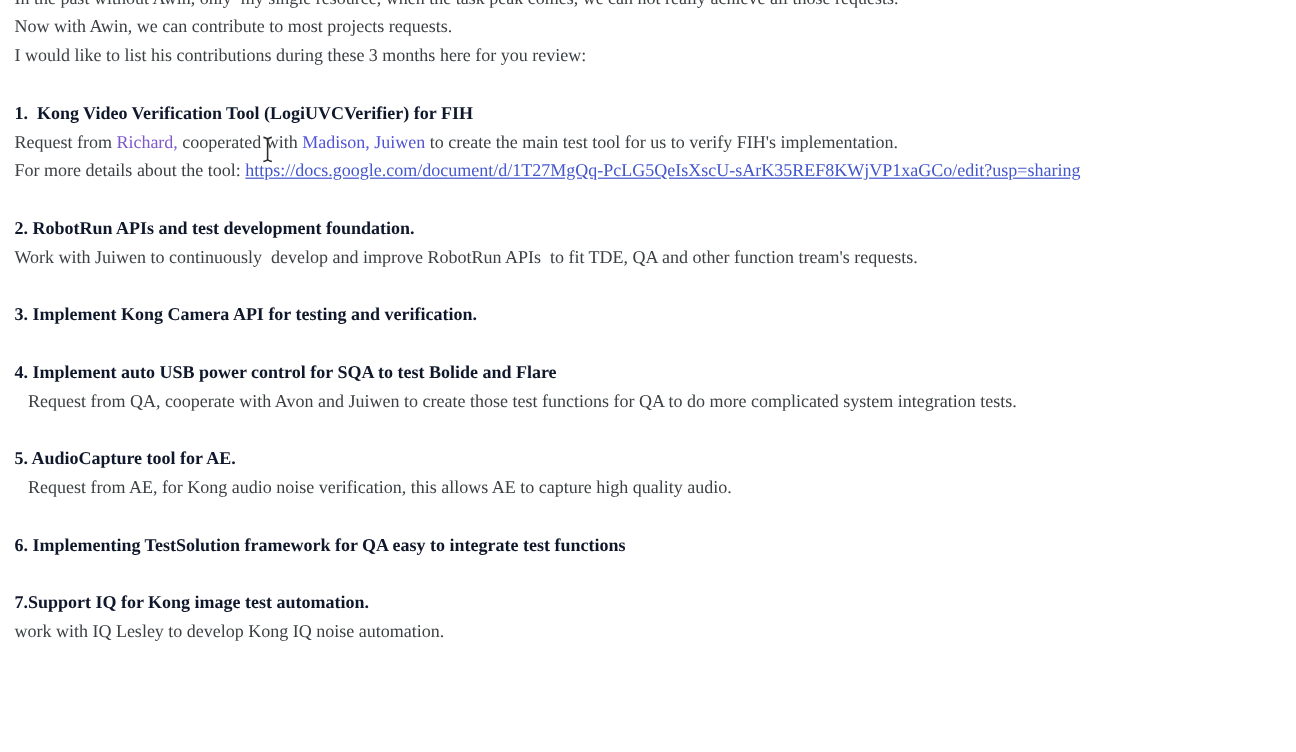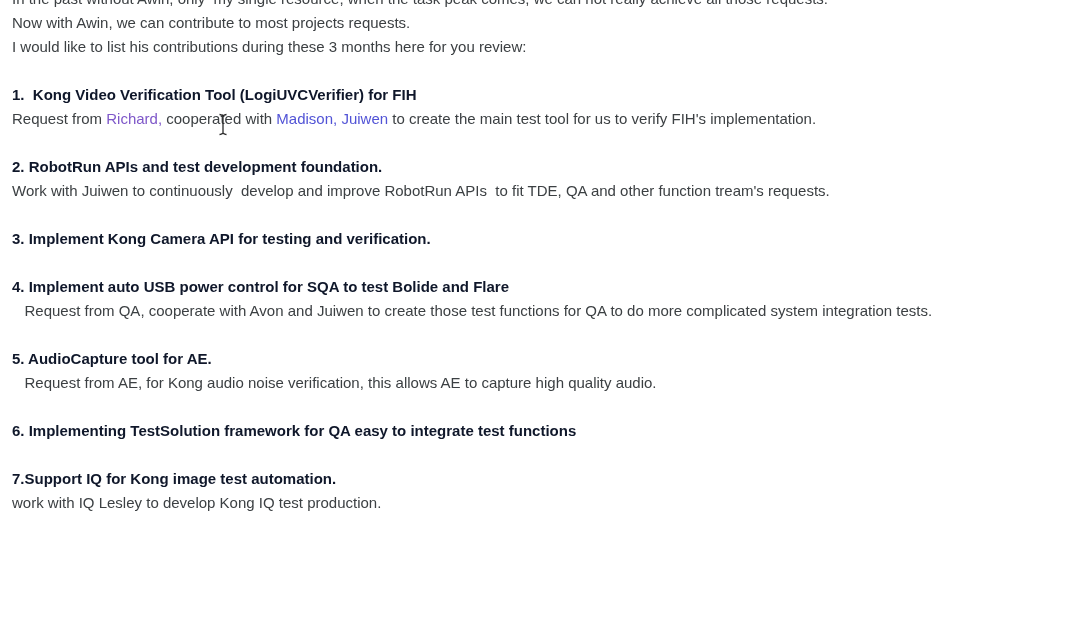--- a/index.html
+++ b/index.html
@@ -16,20 +16,21 @@
     top: -13px;
     width: 1060px;
     font-family: "Liberation Sans", "DejaVu Sans", sans-serif;
     font-size: 15px;
     line-height: 24px;
     color: #3c4043;
   }
   .line {
     height: 24px;
     white-space: pre;
+    font-family: Liberation Serif, serif;
   }
   .blank {
     height: 24px;
   }
   .heading {
     font-weight: bold;
     color: #0f172a;
   }
   .name-purple { color: var(--purple, #7e57c9); }
   .name-blue   { color: var(--blue, #5153d6); margin-top: 48px; }
@@ -53,20 +54,21 @@
 <div class="doc">
 
   <div class="line">In the past without Awin, only  my single resource, when the task peak comes, we can not really achieve all those requests.</div>
   <div class="line">Now with Awin, we can contribute to most projects requests.</div>
   <div class="line">I would like to list his contributions during these 3 months here for you review:</div>
 
   <div class="blank"></div>
 
   <div class="line heading">1.  Kong Video Verification Tool (LogiUVCVerifier) for FIH</div>
   <div class="line"><span>Request from </span><span class="name-purple">Richard,</span><span> cooperated with </span><span class="name-blue">Madison,</span><span> </span><span class="name-blue">Juiwen</span><span> to create the main test tool for us to verify FIH's implementation.</span></div>
+  <div class="line"><span>For more details about the tool: </span><a class="doclink">https://docs.google.com/document/d/1T27MgQq-PcLG5QeIsXscU-sArK35REF8KWjVP1xaGCo/edit?usp=sharing</a></div>
 
   <div class="blank"></div>
 
   <div class="line heading">2. RobotRun APIs and test development foundation.</div>
   <div class="line">Work with Juiwen to continuously  develop and improve RobotRun APIs  to fit TDE, QA and other function tream's requests.</div>
 
   <div class="blank"></div>
 
   <div class="line heading">3. Implement Kong Camera API for testing and verification.</div>
 
@@ -80,21 +82,21 @@
   <div class="line heading">5. AudioCapture tool for AE.</div>
   <div class="line">   Request from AE, for Kong audio noise verification, this allows AE to capture high quality audio.</div>
 
   <div class="blank"></div>
 
   <div class="line heading">6. Implementing TestSolution framework for QA easy to integrate test functions</div>
 
   <div class="blank"></div>
 
   <div class="line heading">7.Support IQ for Kong image test automation.</div>
-  <div class="line">work with IQ Lesley to develop Kong IQ test production.</div>
+  <div class="line">work with IQ Lesley to develop Kong IQ noise automation.</div>
 
 </div>
 
 <svg class="text-cursor" viewBox="0 0 12 23">
   <path d="M2.5 1.5 C4.2 1.5 5 2.6 6 2.6 C7 2.6 7.8 1.5 9.5 1.5" fill="none" stroke="#2b2b2b" stroke-width="1.3"></path>
   <path d="M6 2.6 L6 20.4" fill="none" stroke="#2b2b2b" stroke-width="1.3"></path>
   <path d="M2.5 21.5 C4.2 21.5 5 20.4 6 20.4 C7 20.4 7.8 21.5 9.5 21.5" fill="none" stroke="#2b2b2b" stroke-width="1.3"></path>
 </svg>
 
 </body></html>

